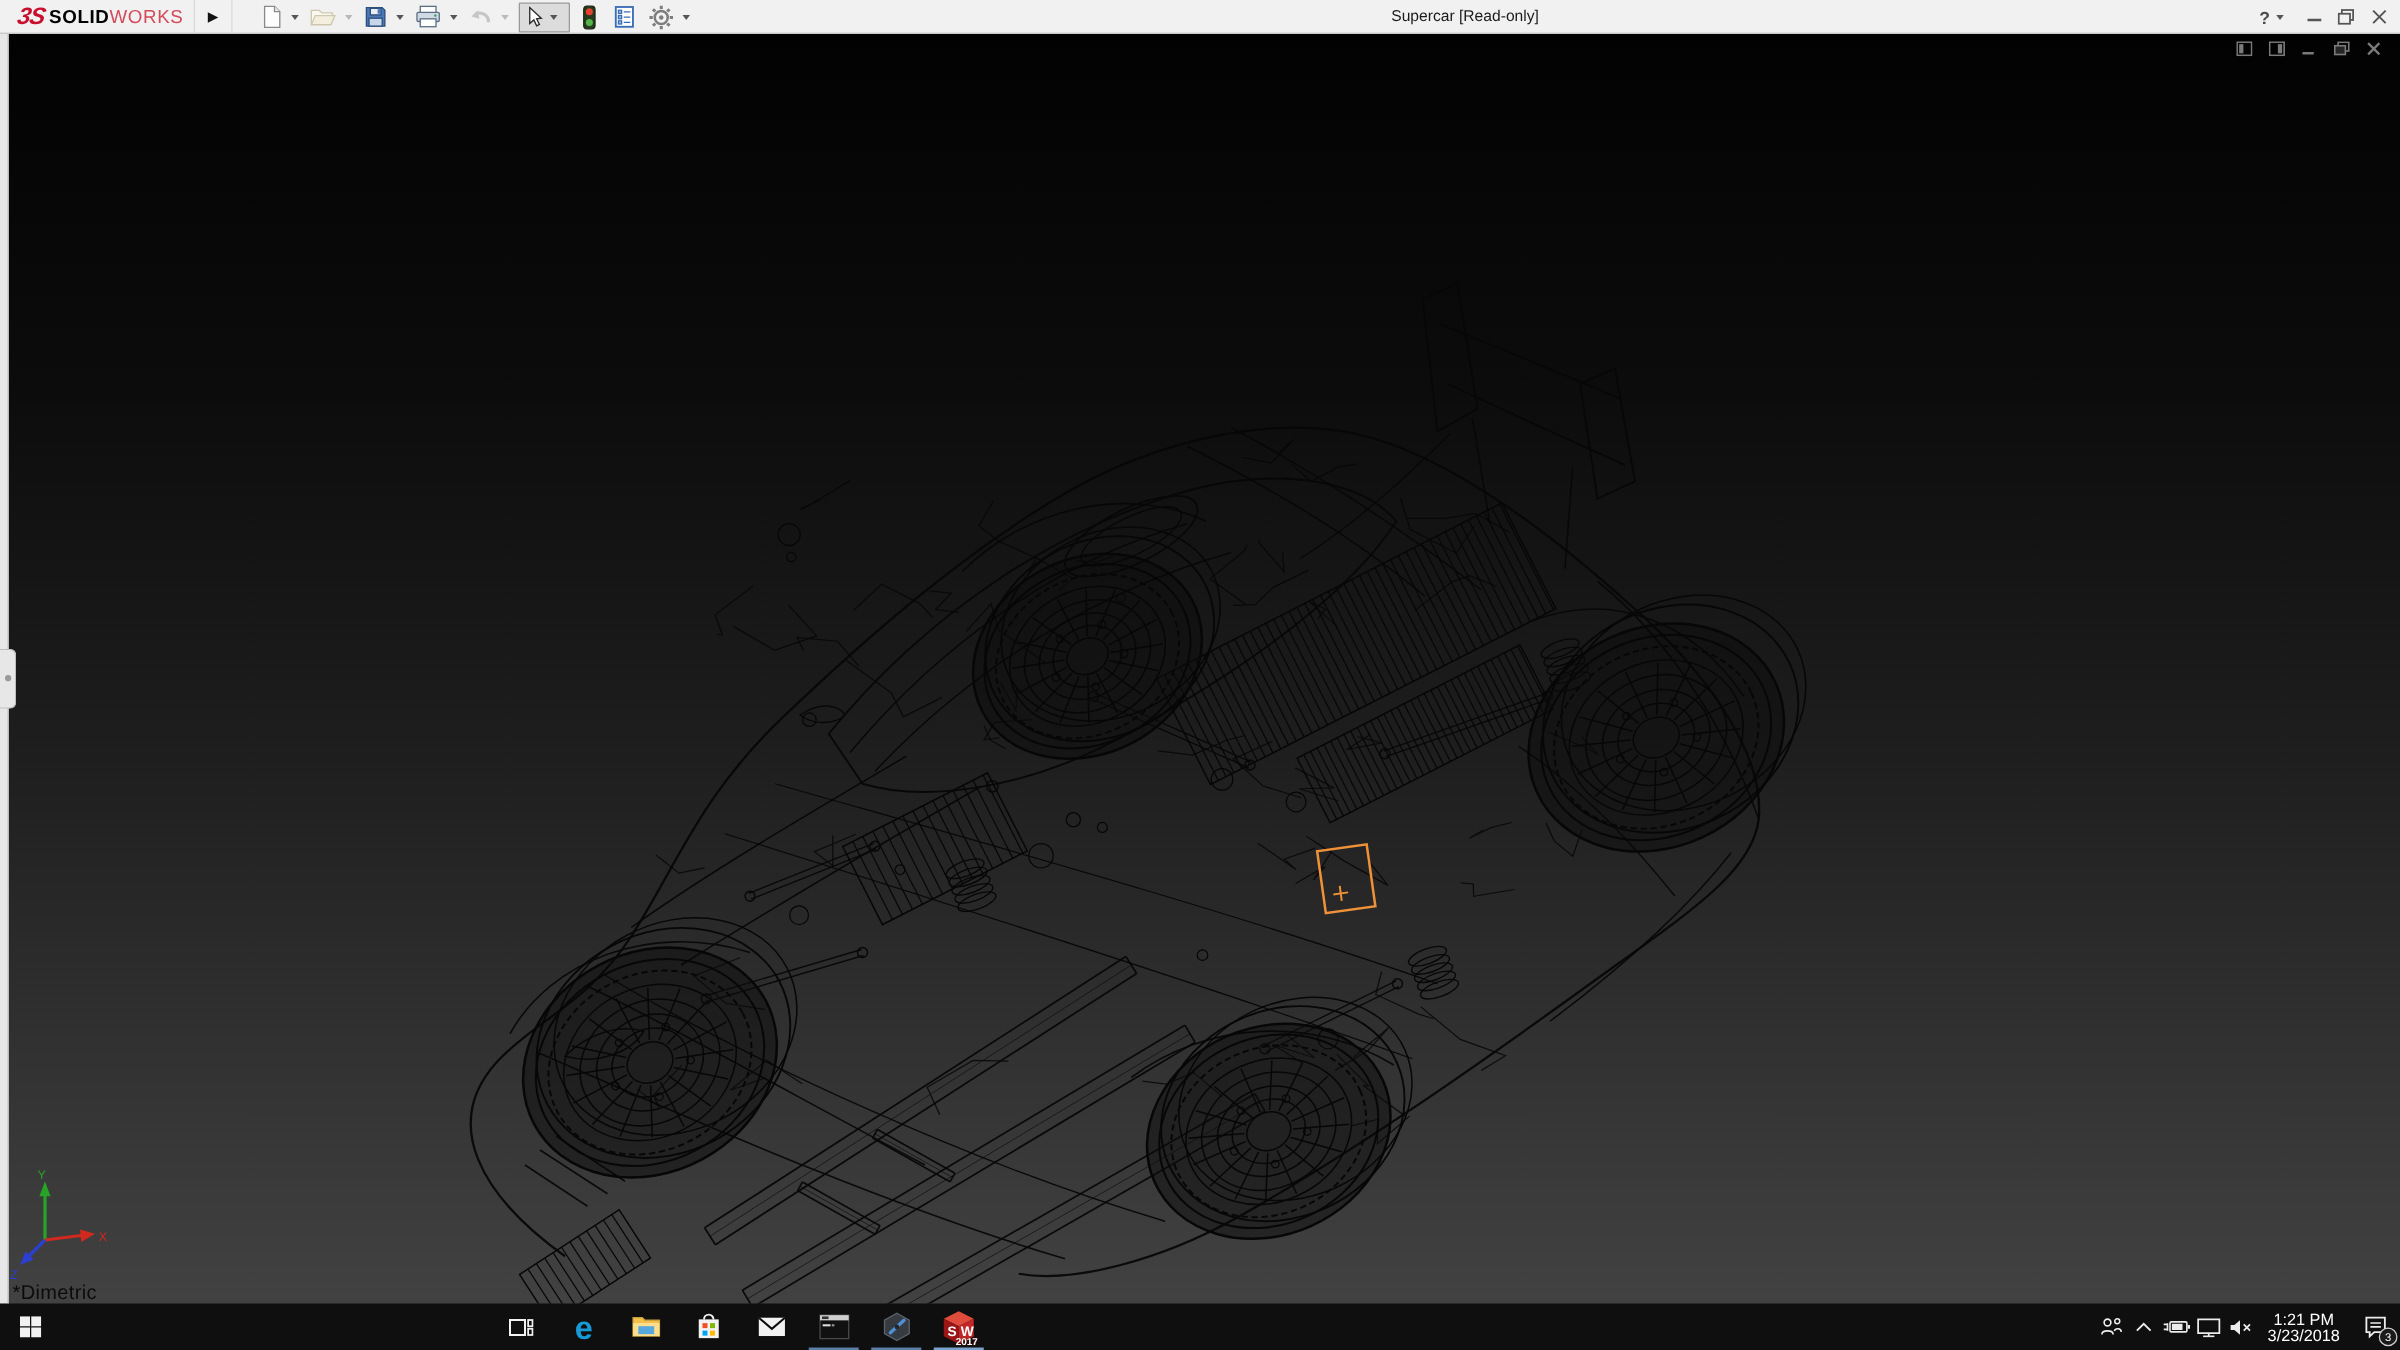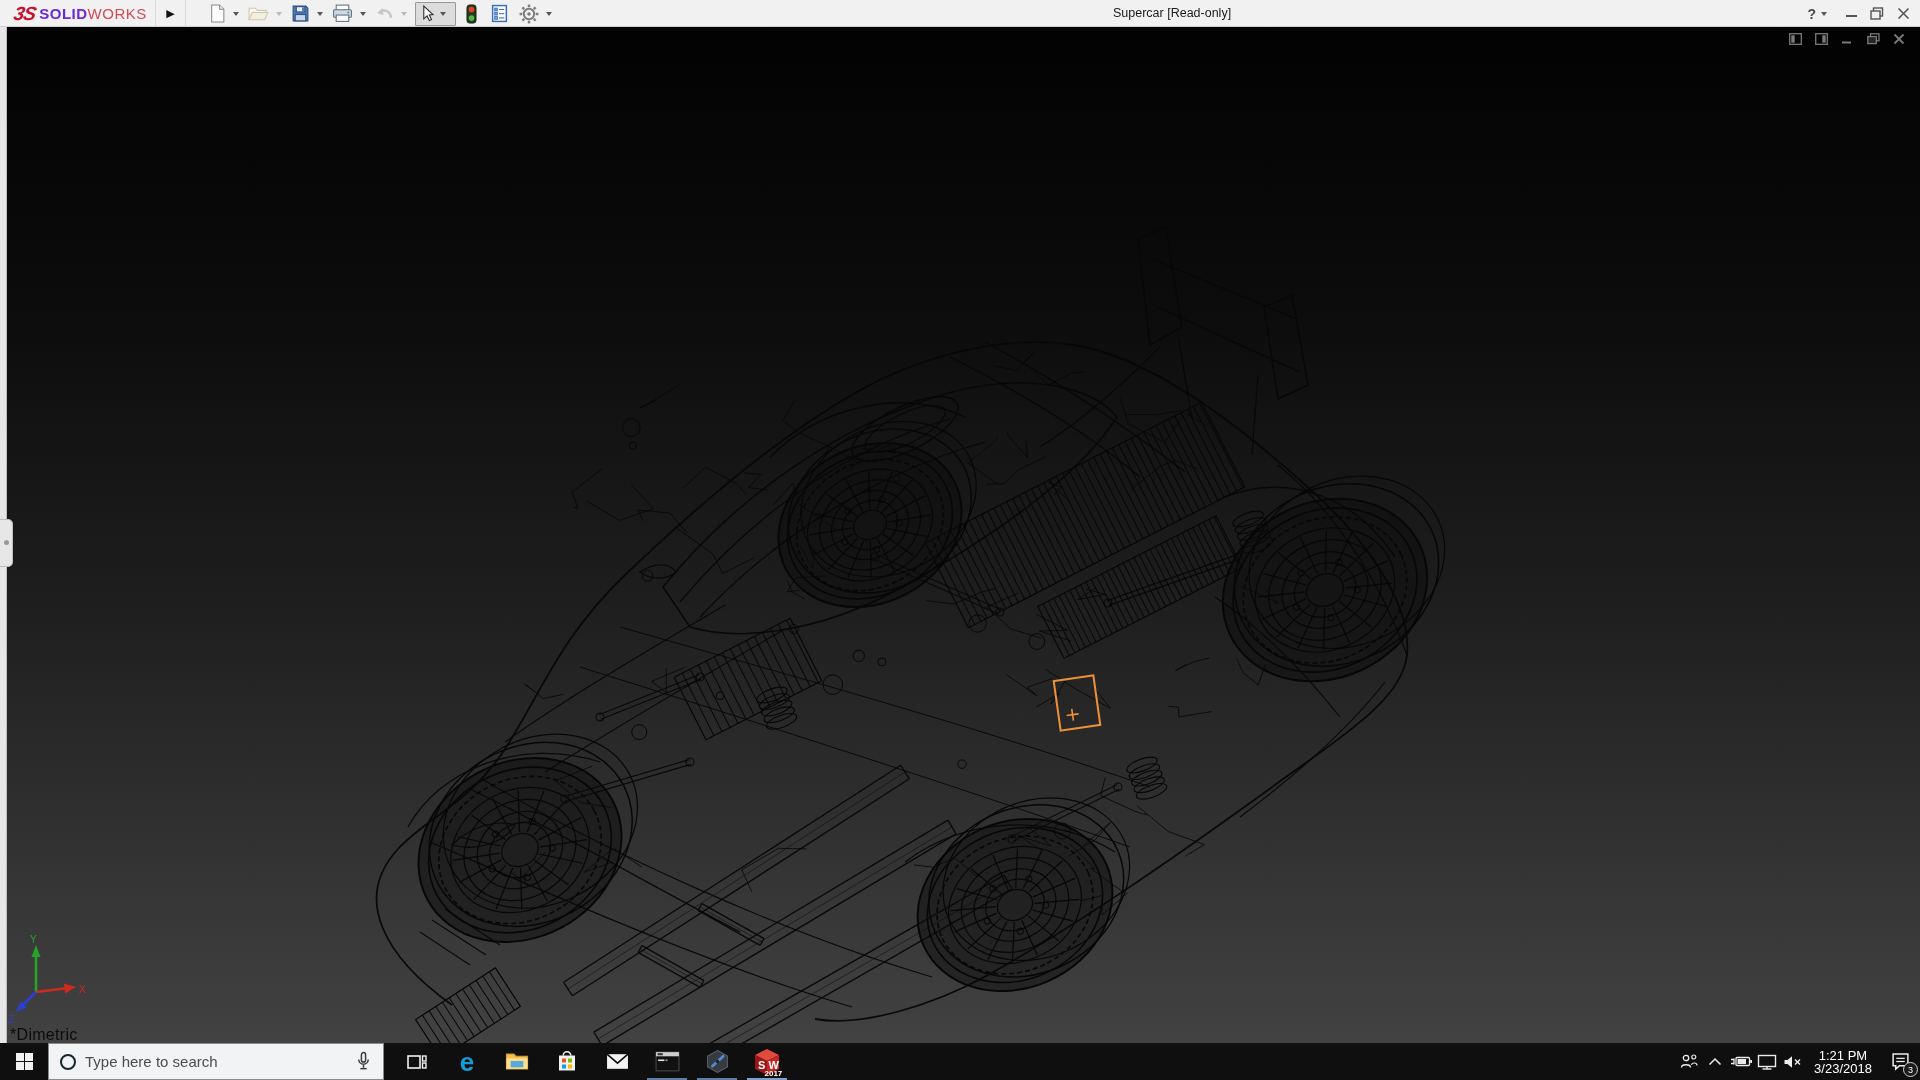--- a/index.html
+++ b/index.html
@@ -5,21 +5,21 @@
   * { margin:0; padding:0; box-sizing:border-box; }
   html,body { width:1920px; height:1080px; overflow:hidden; background:#000;
               font-family:"Liberation Sans", sans-serif; }
 
   
   .titlebar { position:absolute; left:0; top:0; width:1920px; height:27px;
               background:#f1f1f1; border-bottom:1px solid #cfcfcf; z-index:30; }
   .brand { position:absolute; left:14px; top:0; height:27px; display:flex; align-items:center; }
   .brand .glyph { font-style:italic; font-weight:bold; font-size:19px; color:#c8102e;
                   transform:skewX(-12deg); margin-right:4px; letter-spacing:-1px;}
-  .brand .solid { font-weight:bold; font-size:15px; color:#6d28d9; letter-spacing:.5px;}
+  .brand .solid { font-weight:bold; font-size:15px; color:#000000; letter-spacing:.5px;}
   .brand .works { font-weight:normal; font-size:15px; color:#d44a5a; letter-spacing:.5px;text-align:right;}
   .menu-expand { position:absolute; left:155px; top:0; width:31px; height:26px;
                  border-left:1px solid #d8d8d8; border-right:1px solid #d8d8d8;
                  display:flex; align-items:center; justify-content:center;
                  font-size:11px; color:#111; cursor:pointer;}
   .toolbar { position:absolute; left:206px; top:0; height:27px; display:flex; align-items:center; }
   .tb-btn { display:flex; align-items:center; height:24px; padding:0 2px; margin:0 1px; }
   .tb-btn svg { display:block; }
   .caret { width:0; height:0; border-left:3.5px solid transparent; border-right:3.5px solid transparent;
            border-top:4px solid #555; margin:0 6px 0 4px; }
@@ -646,30 +646,20 @@
 <div class="taskbar">
   <div class="start">
     <svg width="17" height="17" viewBox="0 0 17 17">
         <rect x="0" y="0" width="8" height="8" fill="#f2f2f2"></rect>
         <rect x="9" y="0" width="8" height="8" fill="#f2f2f2"></rect>
         <rect x="0" y="9" width="8" height="8" fill="#f2f2f2"></rect>
         <rect x="9" y="9" width="8" height="8" fill="#f2f2f2"></rect>
       </svg>
   </div>
 
-  <div class="searchbox">
-    <div class="cortana-ring"></div>
-    <div class="search-text">Type here to search</div>
-    <svg width="15" height="21" viewBox="0 0 14 20" style="margin-right:12px;">
-        <rect x="5" y="1.5" width="4" height="9" rx="2" fill="none" stroke="#3a3a3a" stroke-width="1.4"></rect>
-        <path d="M2.5 8a4.5 4.5 0 0 0 9 0" fill="none" stroke="#3a3a3a" stroke-width="1.4"></path>
-        <line x1="7" y1="13" x2="7" y2="16" stroke="#3a3a3a" stroke-width="1.4"></line>
-        <line x1="4" y1="16.8" x2="10" y2="16.8" stroke="#3a3a3a" stroke-width="1.4"></line>
-      </svg>
-  </div>
 
   <div class="apps">
     <div class="app">
       <svg width="20" height="18" viewBox="0 0 20 18">
           <rect x="1" y="3" width="12" height="12" fill="none" stroke="#f2f2f2" stroke-width="1.6"></rect>
           <rect x="15.5" y="3" width="3.5" height="5" fill="none" stroke="#f2f2f2" stroke-width="1.4"></rect>
           <rect x="15.5" y="10" width="3.5" height="5" fill="none" stroke="#f2f2f2" stroke-width="1.4"></rect>
         </svg>
     </div>
     <div class="app">

